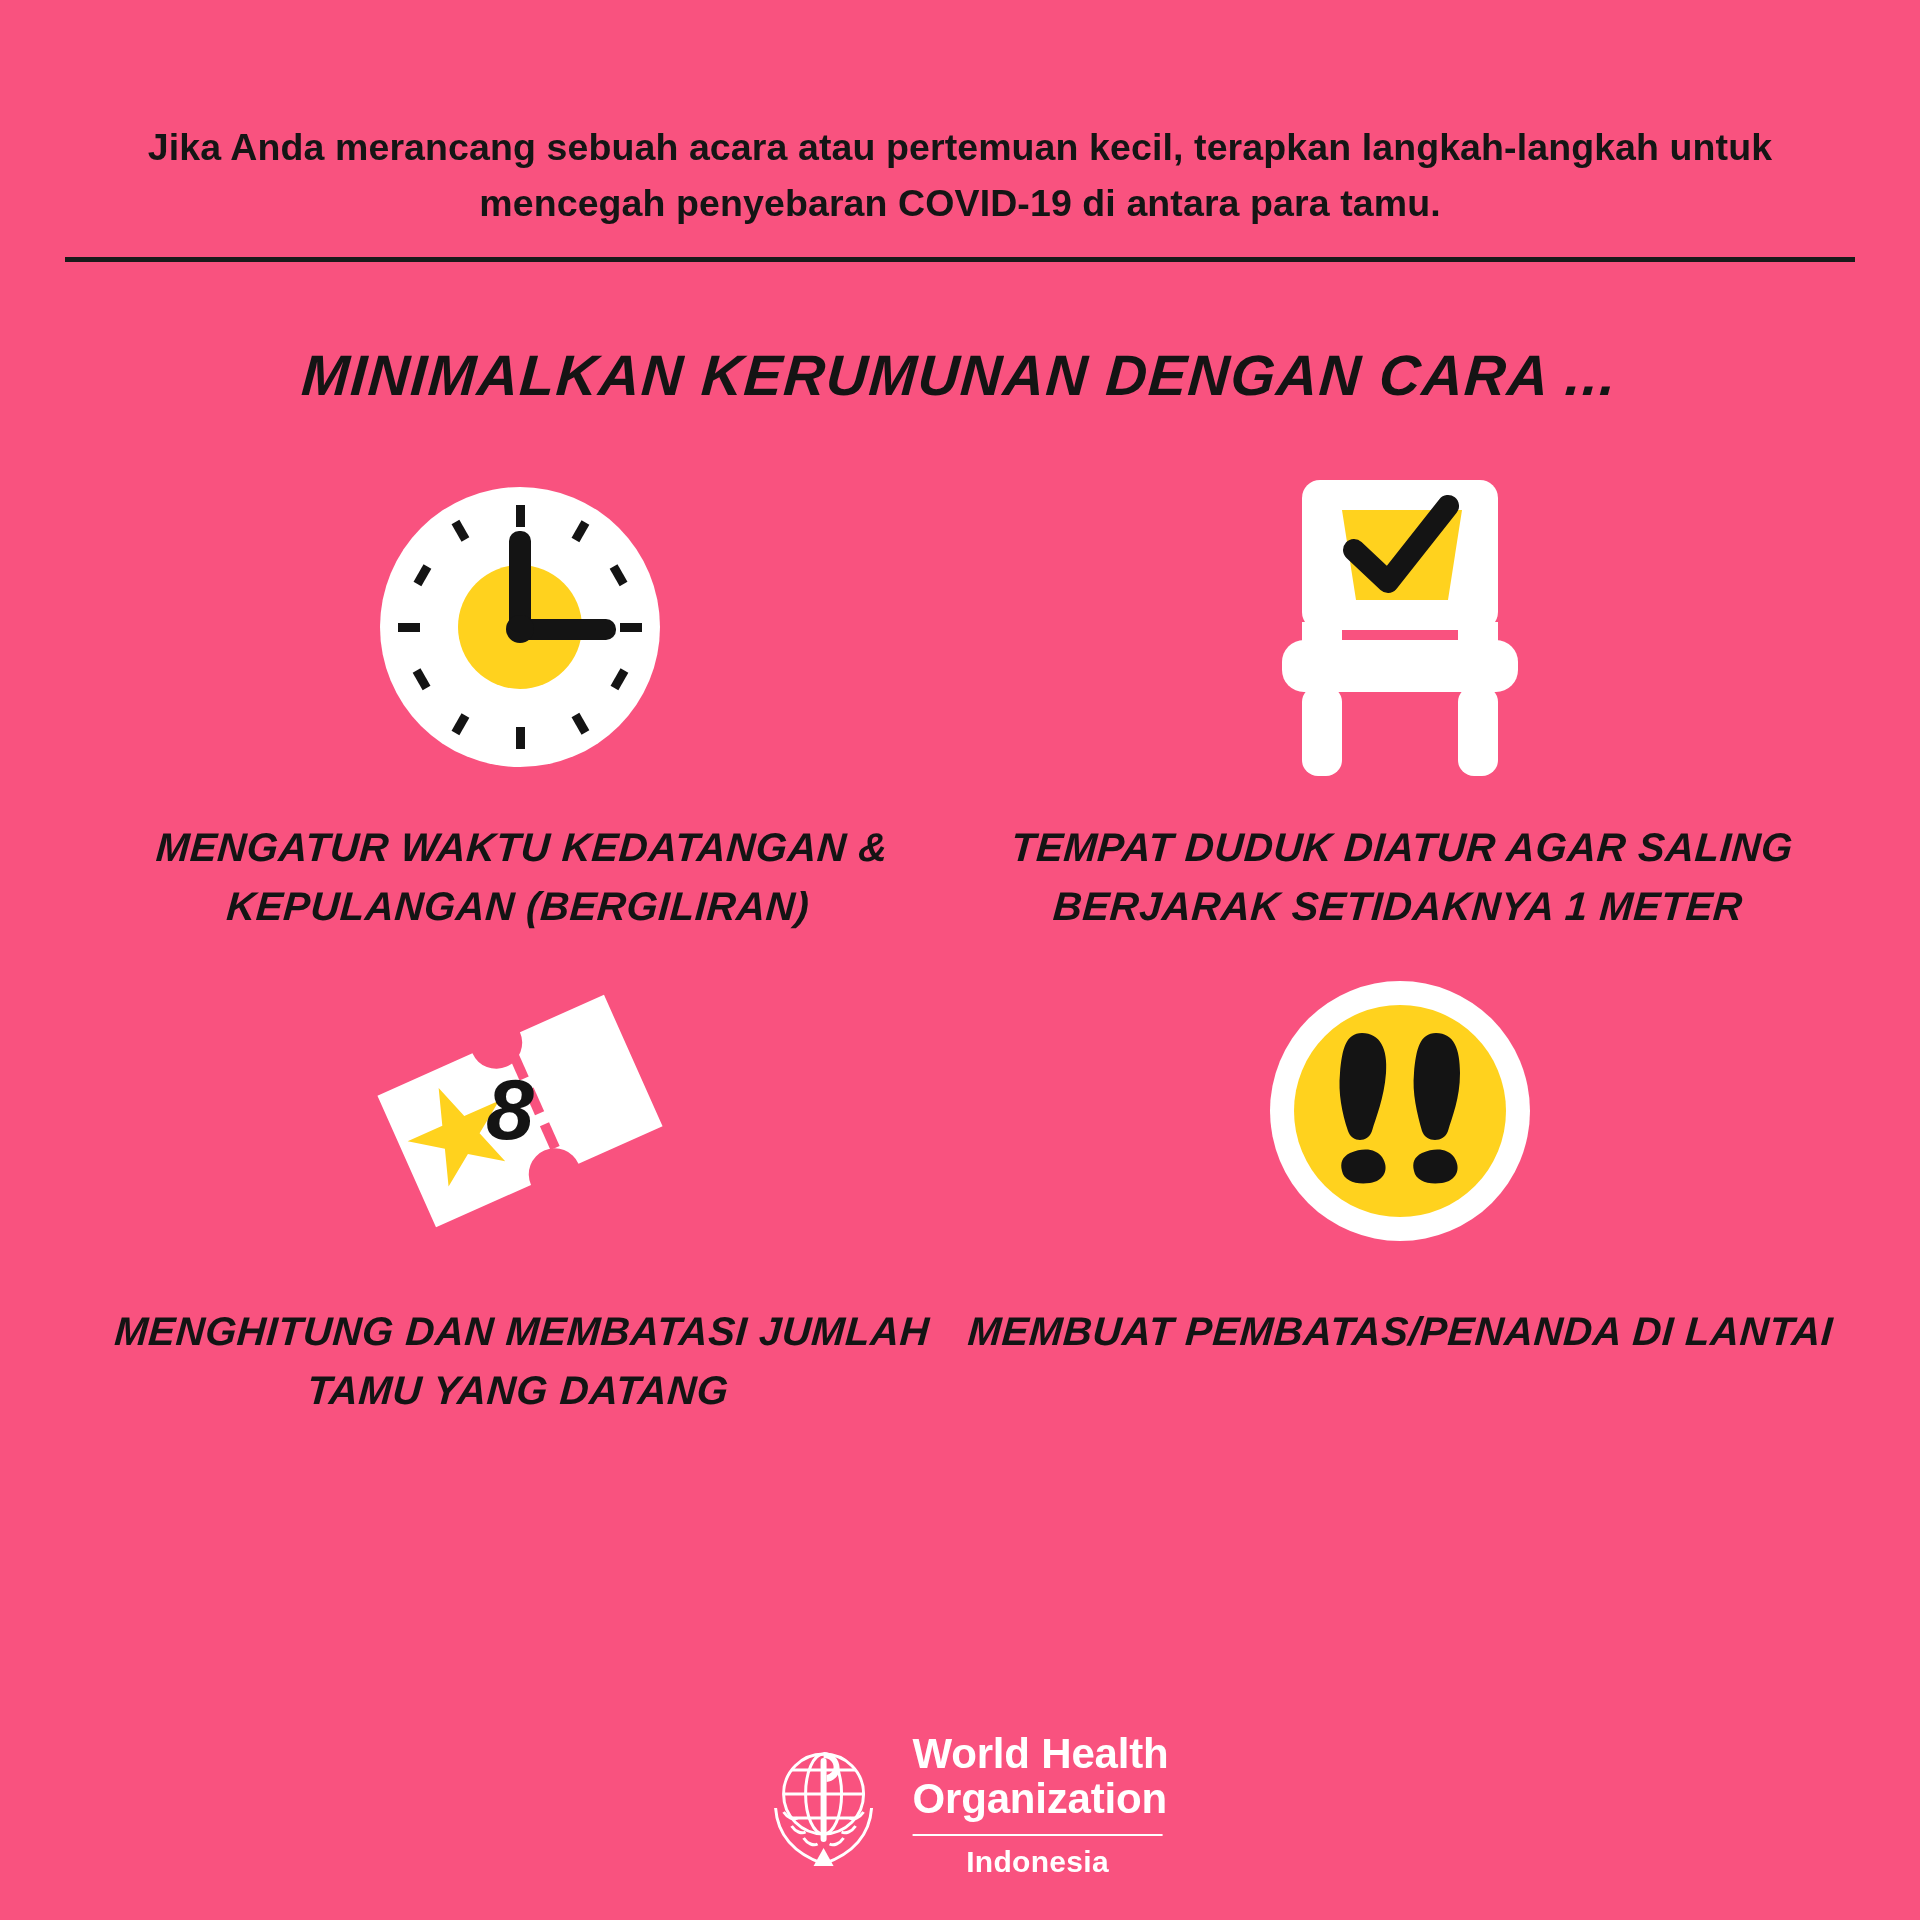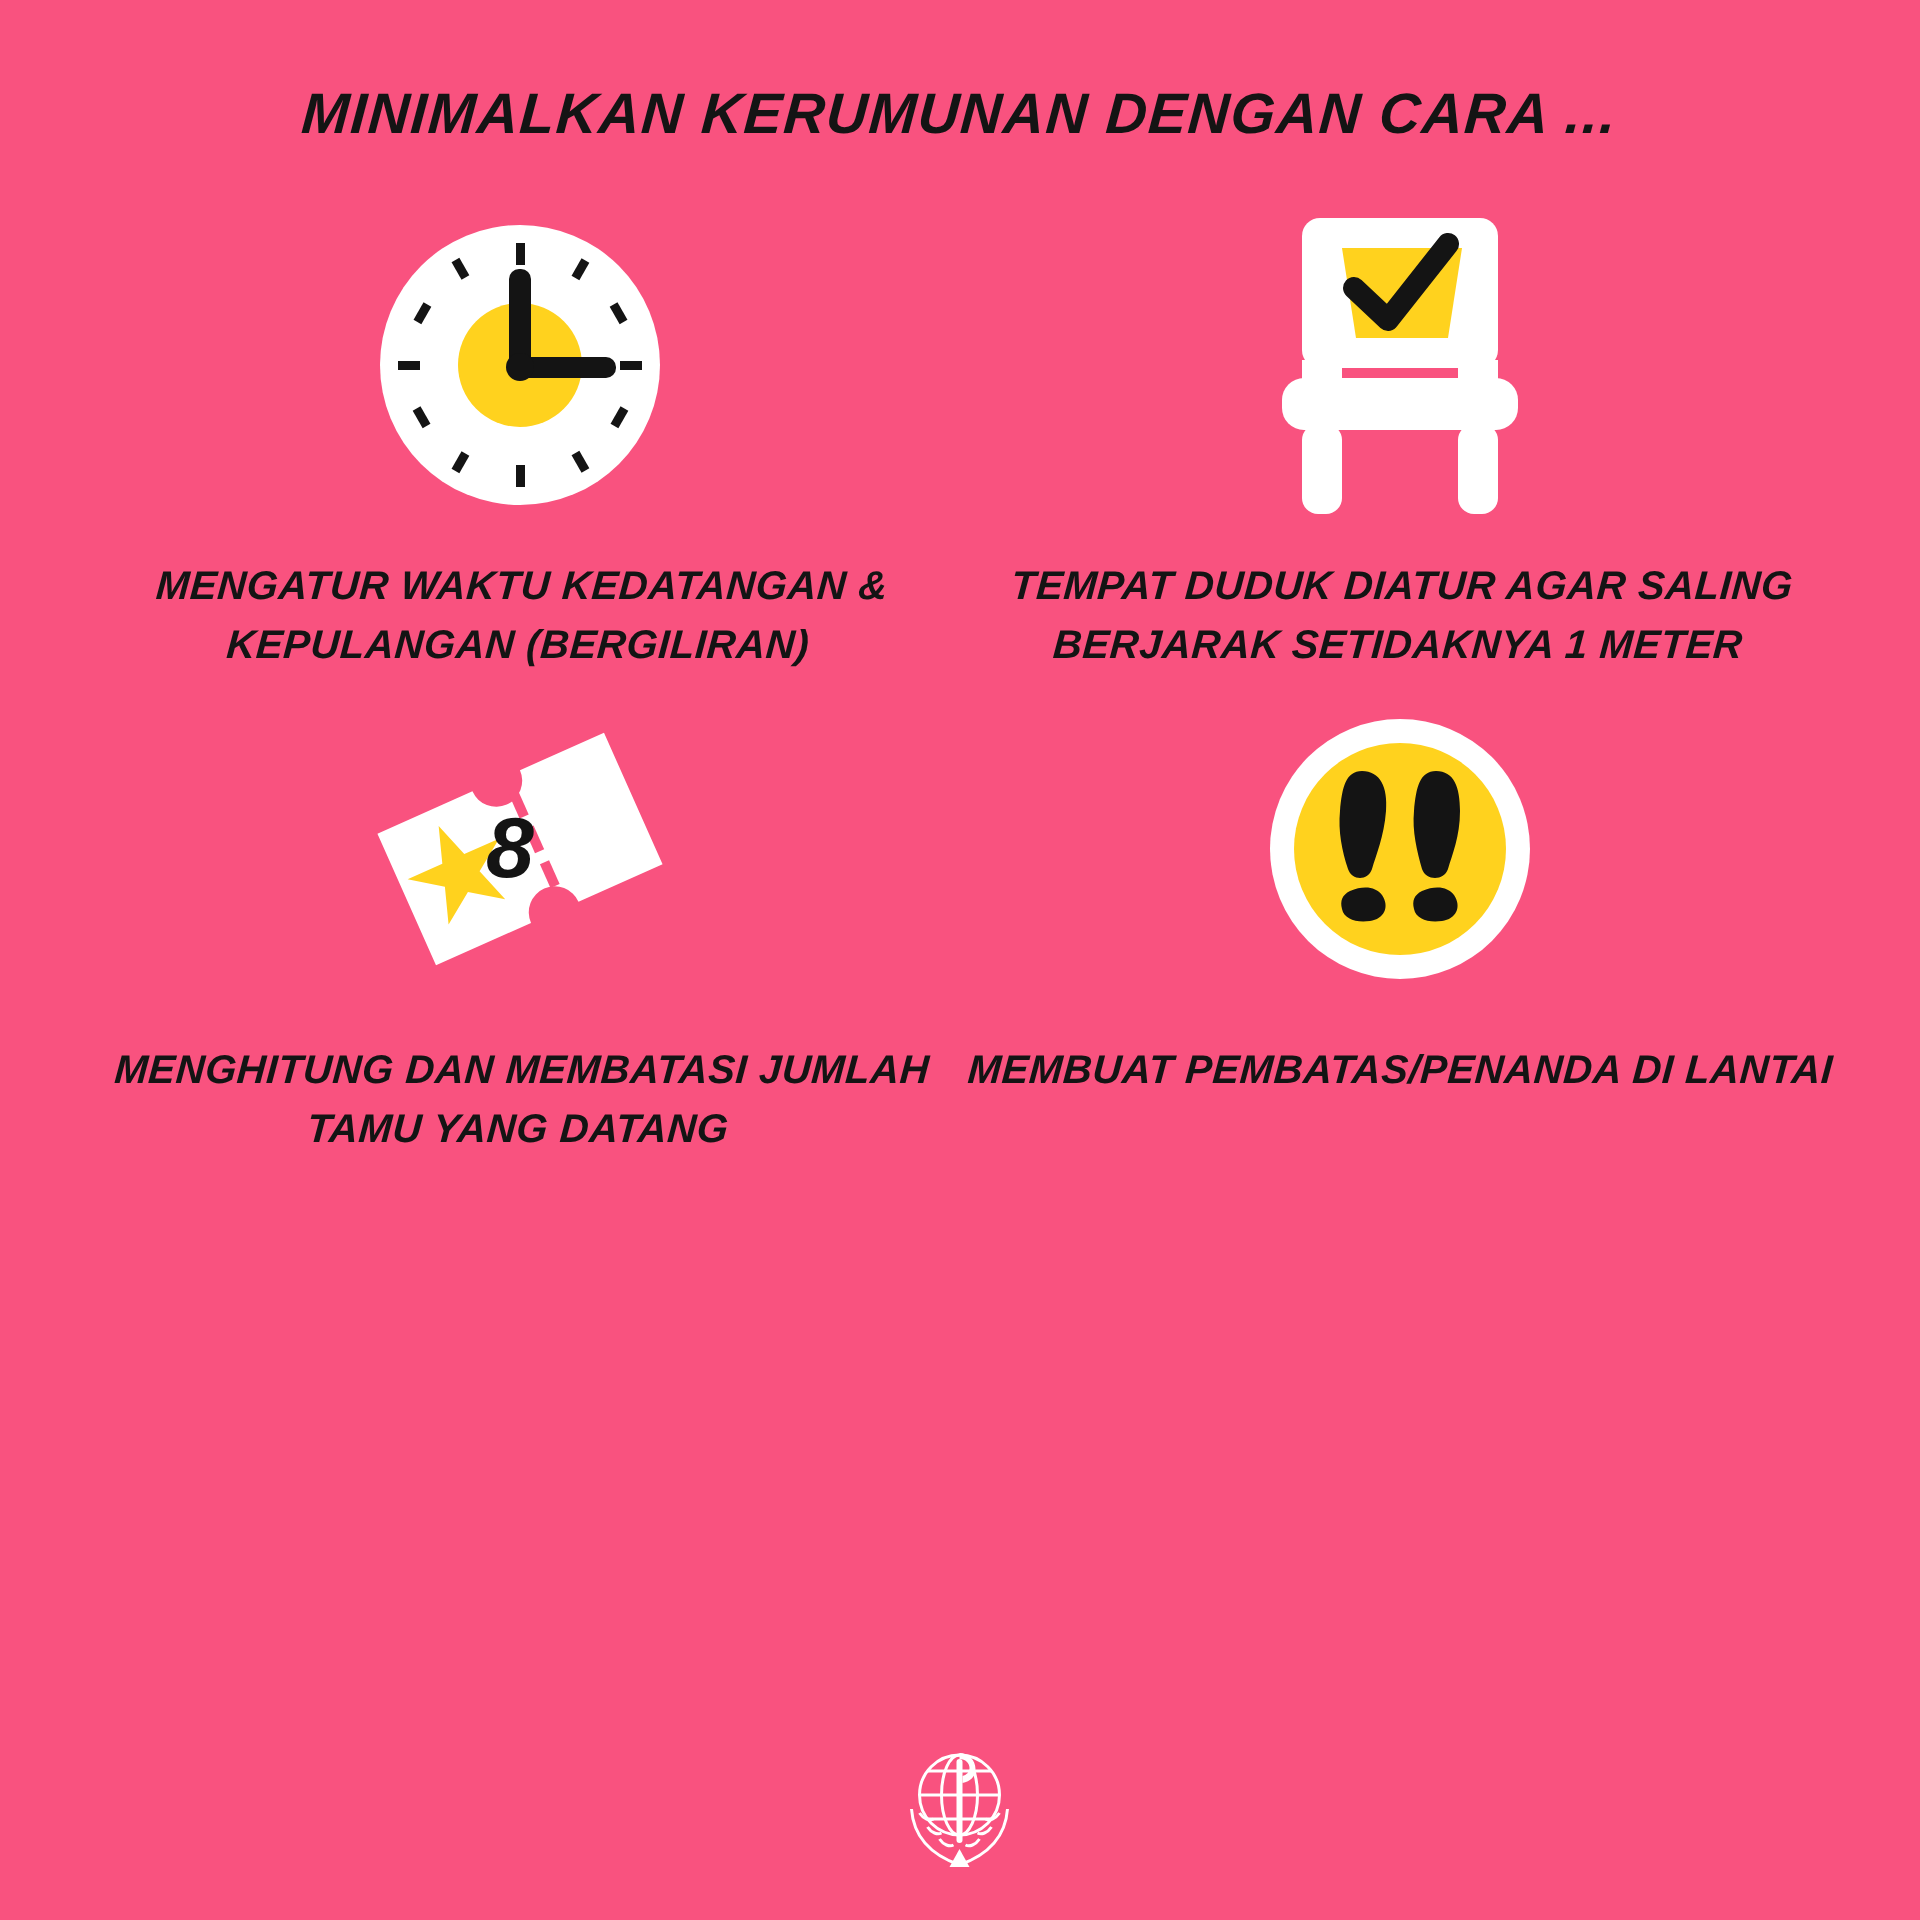--- a/index.html
+++ b/index.html
@@ -122,20 +122,23 @@
     text-align: center;
     width: 250px;
     letter-spacing: 0.3px;
   }
 </style>
 </head>
 <body>
 
 <div class="poster">
 
+  <div class="header">
+    <div class="header-text">Jika Anda merancang sebuah acara atau pertemuan kecil, terapkan langkah-langkah untuk mencegah penyebaran COVID-19 di antara para tamu.</div>
+  </div>
 
   <div class="title">MINIMALKAN KERUMUNAN DENGAN CARA ...</div>
 
   <div class="grid">
 
     <div class="cell">
       <div class="icon-box">
         <svg width="320" height="300" viewBox="0 0 320 300" aria-hidden="true">
           <circle cx="160" cy="150" r="140" fill="#ffffff"></circle>
           <circle cx="160" cy="150" r="62" fill="#ffd21e"></circle>
@@ -237,15 +240,21 @@
           <path d="M104 94 c-4 6 -10 8 -14 6"></path>
           <path d="M92 106 c-4 6 -10 8 -14 6"></path>
         </g>
         <g fill="#ffffff">
           <rect x="69" y="26" width="6" height="84" rx="3"></rect>
           <path d="M72 20 c9 0 16 7 16 16 c0 8 -6 13 -13 14 l0 -7 c4 -1 7 -4 7 -8 c0 -5 -4 -9 -10 -9 z"></path>
           <polygon points="72,116 62,134 82,134"></polygon>
         </g>
       </svg>
     </div>
+    <div class="who-text">
+      <div class="who-line1">World Health</div>
+      <div class="who-line2">Organization</div>
+      <div class="who-rule"></div>
+      <div class="who-country">Indonesia</div>
+    </div>
   </div>
 
 </div>
 
 </body></html>

